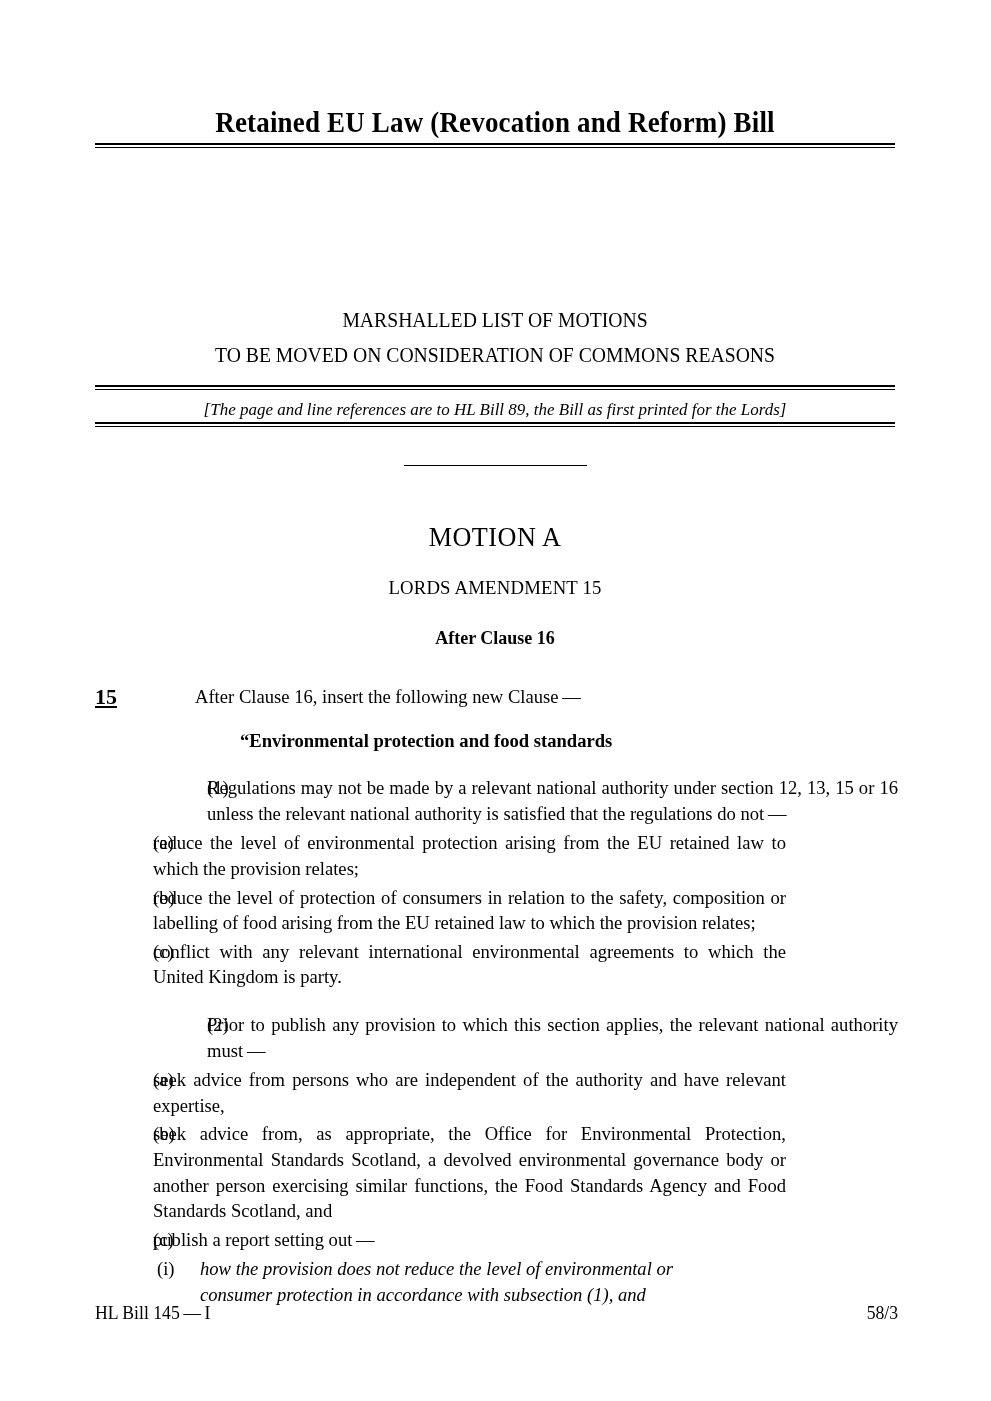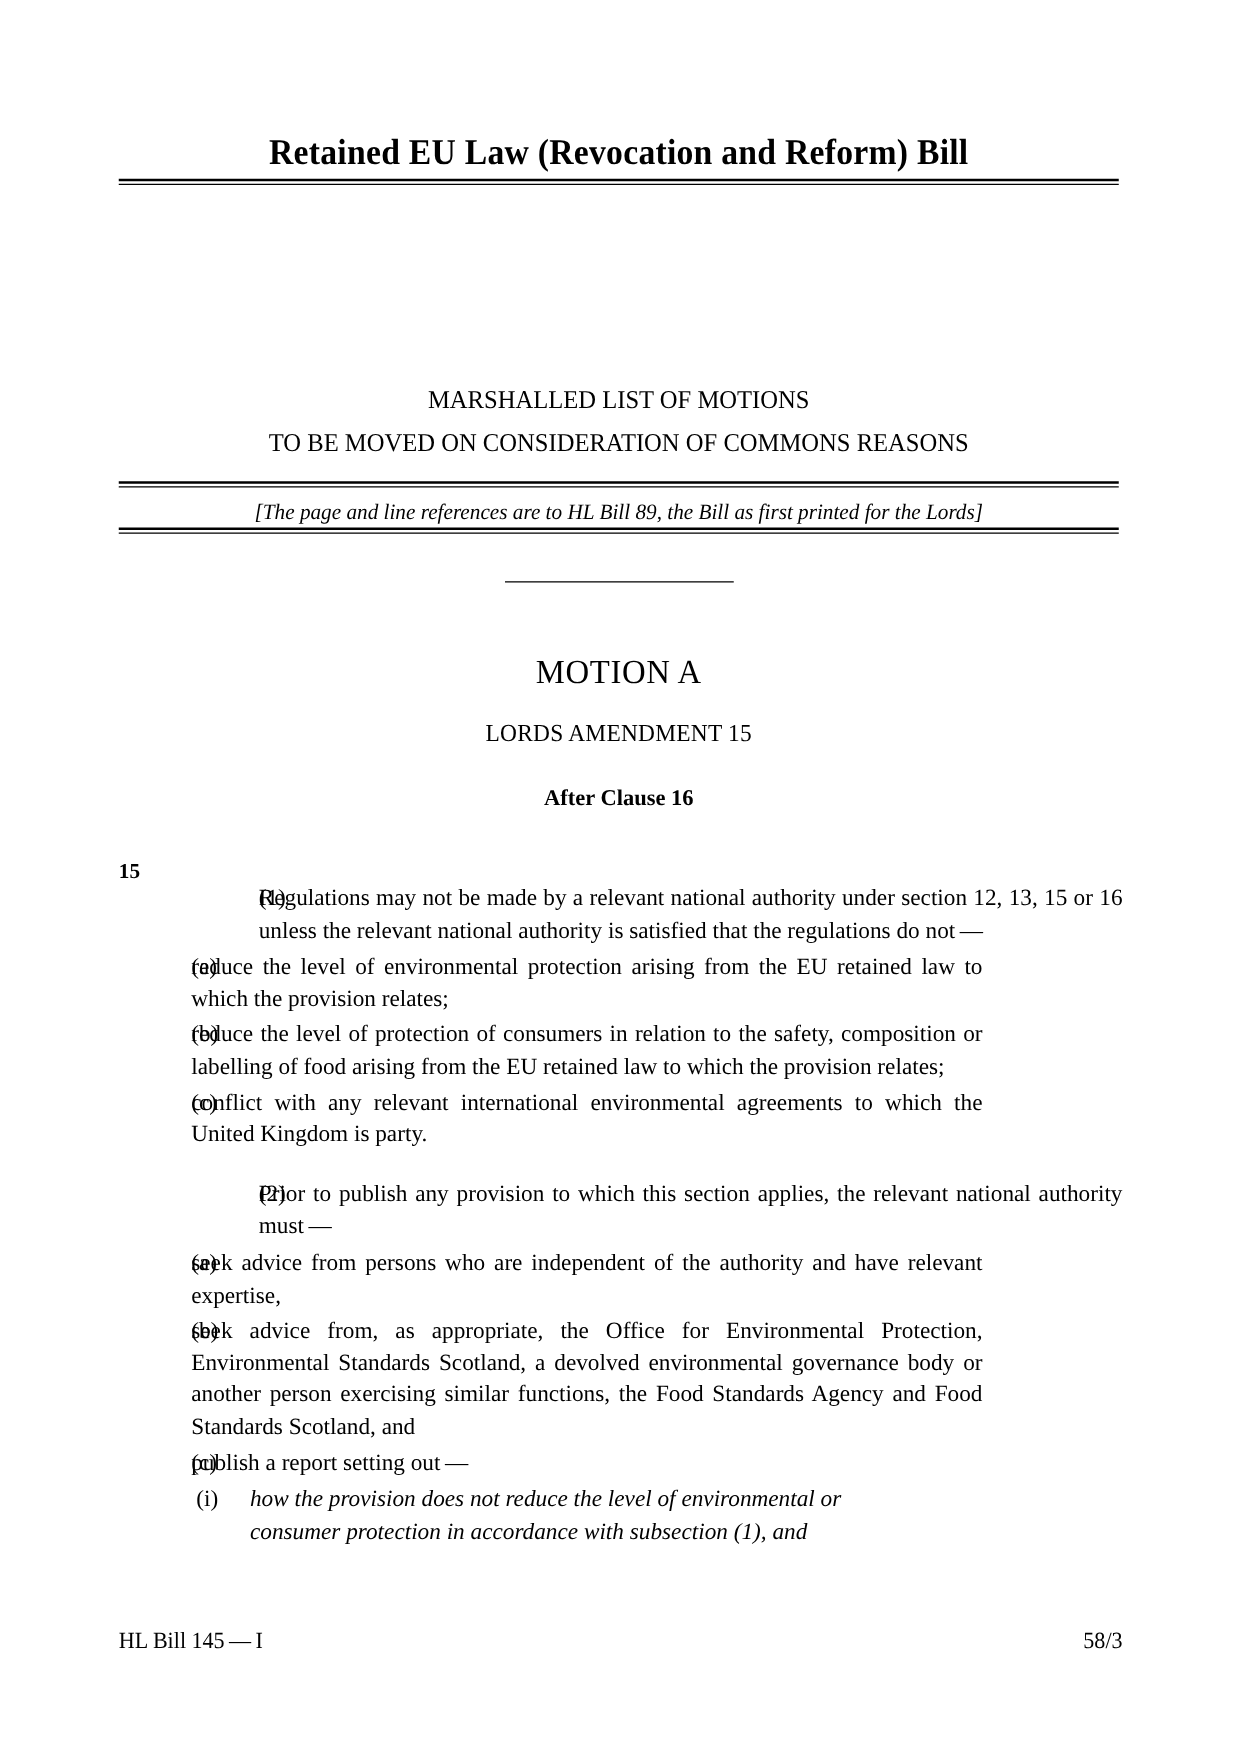--- a/index.html
+++ b/index.html
@@ -119,22 +119,23 @@
     font-size: 18.6px;
     line-height: 25.6px;
   }
 
   .amd-number {
     position: absolute;
     top: 0;
     left: 0;
     width: 40px;
     font-weight: bold;
-    font-size: 17px;
-    line-height: 25.6px;
+    font-size: 22px;
+    line-height: 25.6px;
+    text-decoration: underline;
   }
 
   .lead-in {
     margin: 0 0 0 100px;
     line-height: 25.6px;
   }
 
   .clause-title {
     margin: 18px 0 0 145px;
     font-weight: bold;
@@ -220,21 +221,23 @@
   <hr class="rule-short">
 
   <div class="center-block motion-heading">MOTION A</div>
   <div class="center-block lords-amendment">LORDS AMENDMENT 15</div>
   <div class="center-block after-clause-heading">After Clause 16</div>
 
   <div class="amendment-body">
 
     <div class="amd-number">15</div>
 
-
+    <p class="lead-in">After Clause 16, insert the following new Clause —</p>
+
+    <p class="clause-title">“Environmental protection and food standards</p>
 
     <div class="lvl lvl1">
       <span class="marker">(1)</span>
       <span class="text">Regulations may not be made by a relevant national authority under section 12, 13, 15 or 16 unless the relevant national authority is satisfied that the regulations do not —</span>
     </div>
 
     <div class="lvl lvl2">
       <span class="marker">(a)</span>
       <span class="text">reduce the level of environmental protection arising from the EU retained law to which the provision relates;</span>
     </div>

